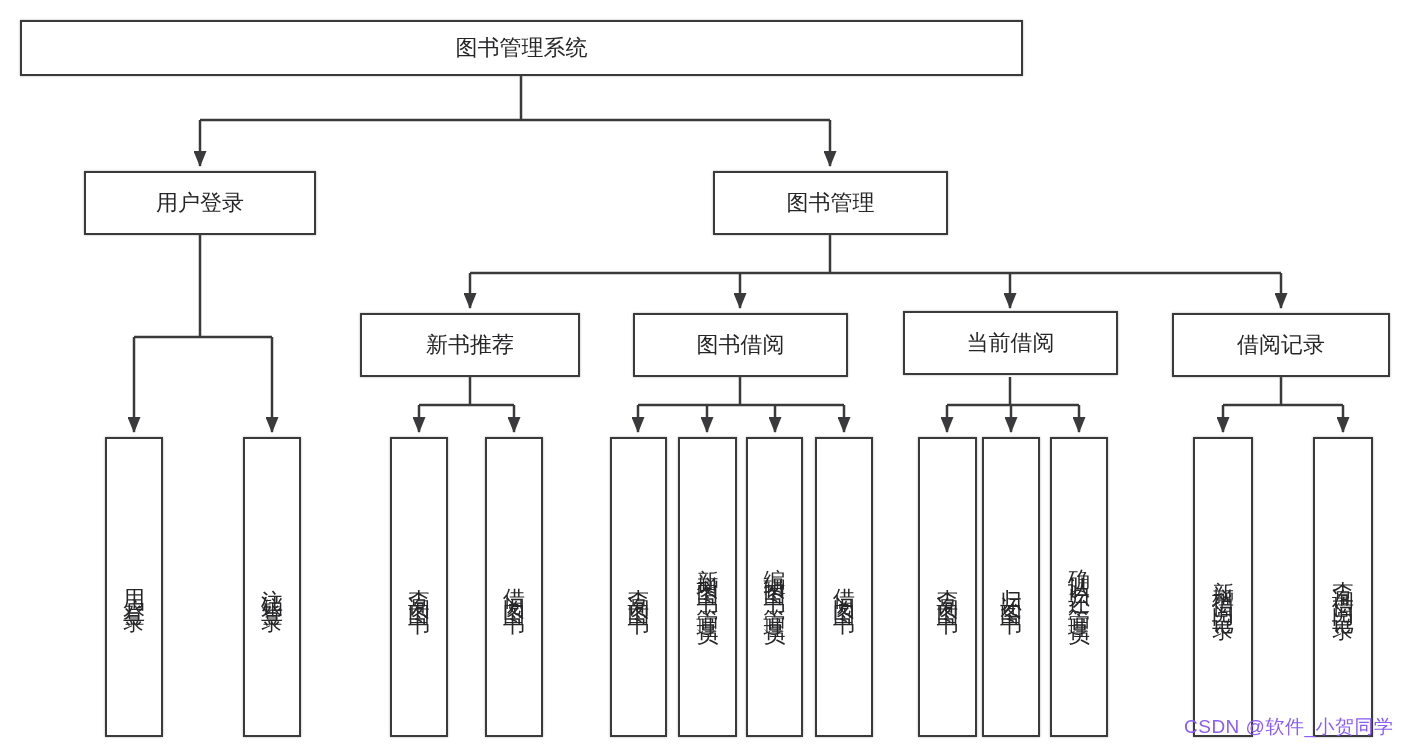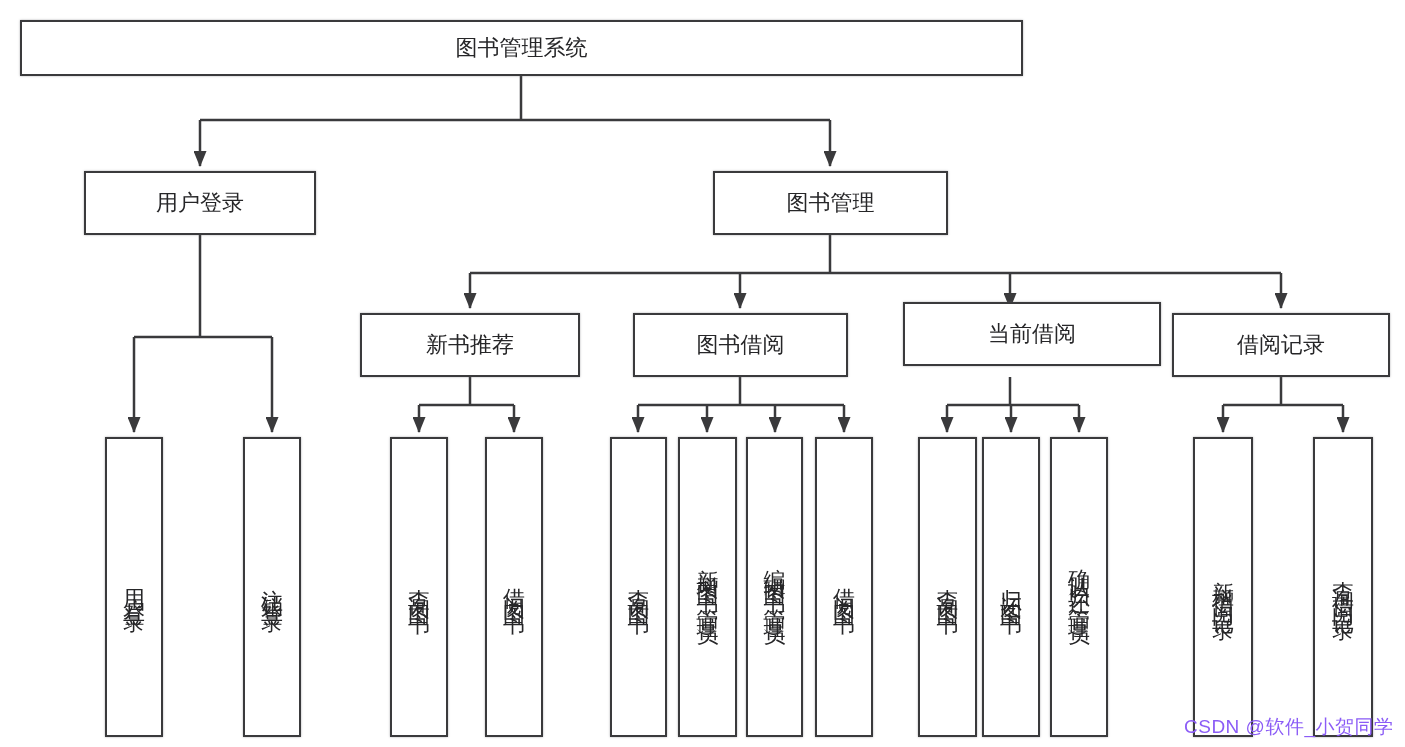--- a/index.html
+++ b/index.html
@@ -89,21 +89,21 @@
     </g>
   </svg>
 
   <div class="node" style="left:20px;top:20px;width:1003px;height:56px;">图书管理系统</div>
 
   <div class="node" style="left:84px;top:171px;width:232px;height:64px;">用户登录</div>
   <div class="node" style="left:713px;top:171px;width:235px;height:64px;">图书管理</div>
 
   <div class="node" style="left:360px;top:313px;width:220px;height:64px;">新书推荐</div>
   <div class="node" style="left:633px;top:313px;width:215px;height:64px;">图书借阅</div>
-  <div class="node" style="left:903px;top:302px;width:258px;height:64px;">当前借阅</div>
+  <div class="node" style="left:903px;top:311px;width:215px;height:64px;">当前借阅</div>
   <div class="node" style="left:1172px;top:313px;width:218px;height:64px;">借阅记录</div>
 
   <div class="node leaf" style="left:105px;top:437px;width:58px;height:300px;">用户登录</div>
   <div class="node leaf" style="left:243px;top:437px;width:58px;height:300px;">注销登录</div>
 
   <div class="node leaf" style="left:390px;top:437px;width:58px;height:300px;">查询图书</div>
   <div class="node leaf" style="left:485px;top:437px;width:58px;height:300px;">借阅图书</div>
 
   <div class="node leaf" style="left:610px;top:437px;width:57px;height:300px;">查询图书</div>
   <div class="node leaf" style="left:678px;top:437px;width:59px;height:300px;">新增图书（管理员）</div>

